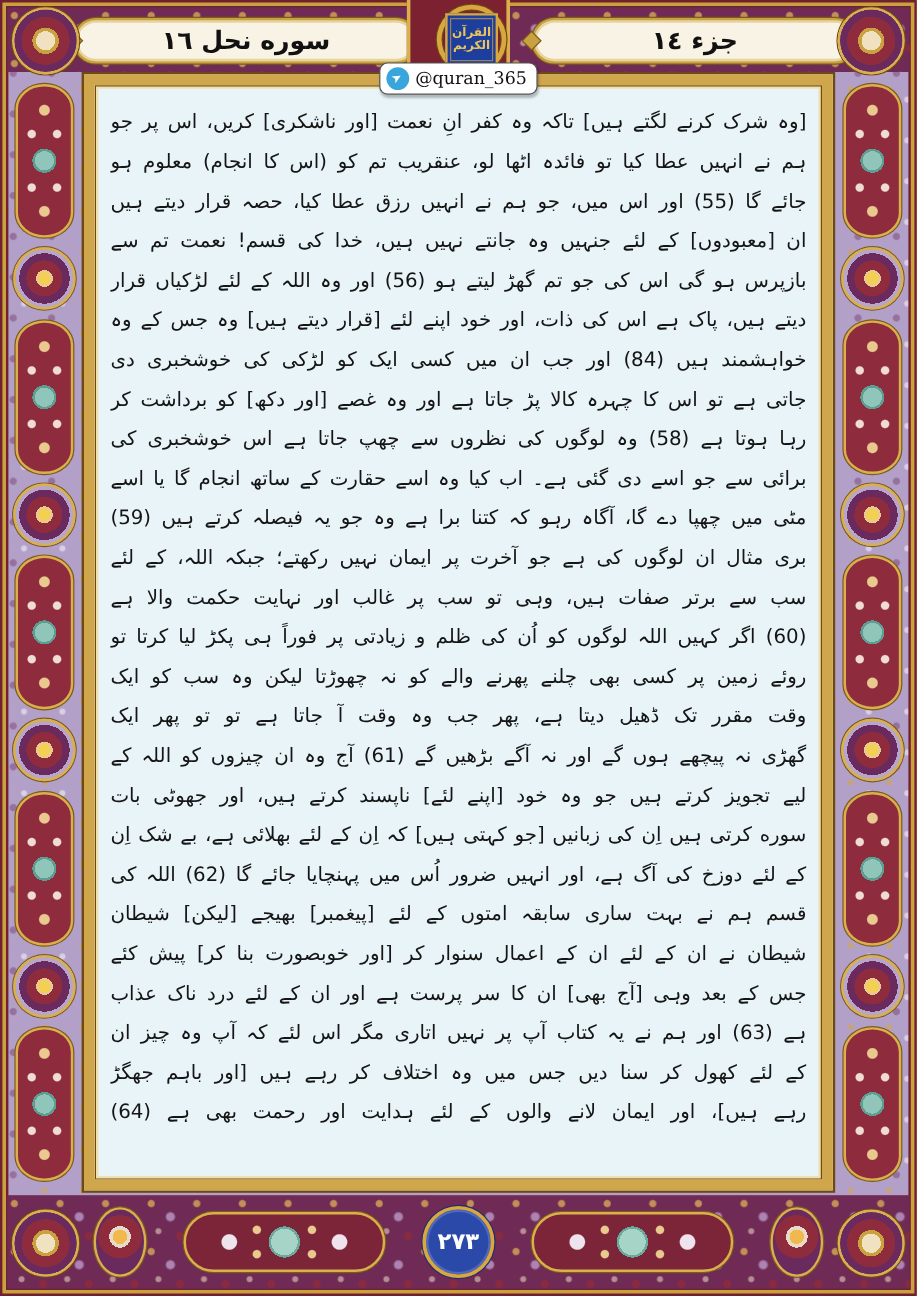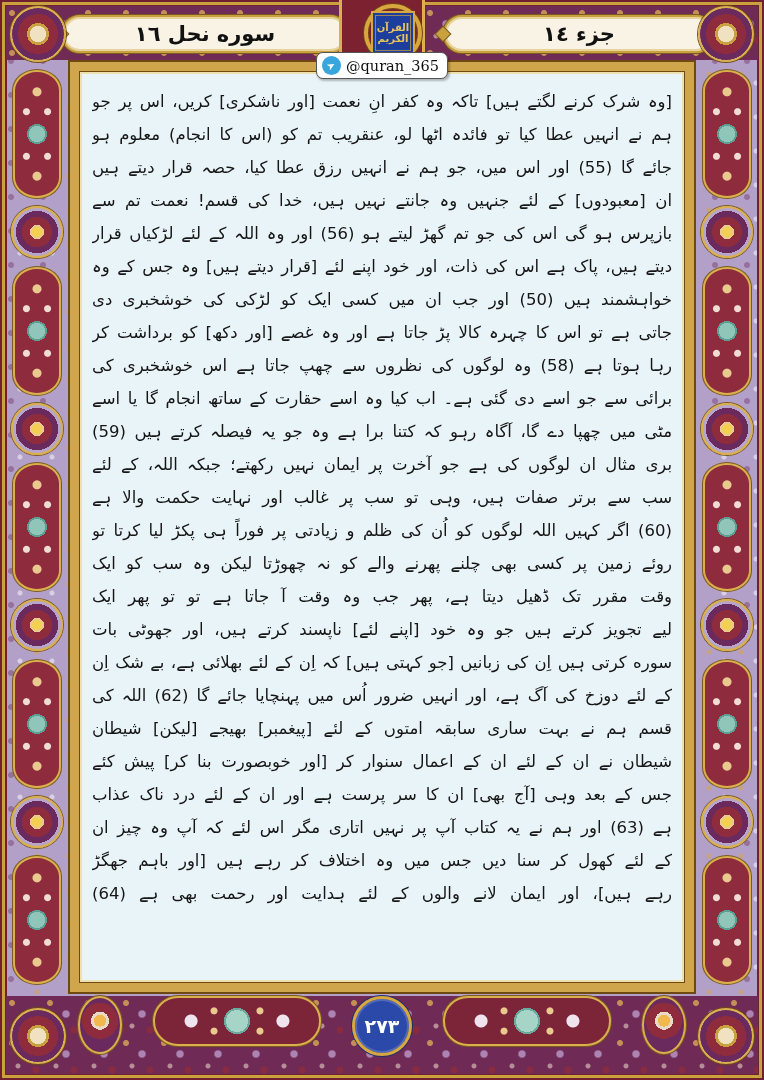--- a/index.html
+++ b/index.html
@@ -23,21 +23,21 @@
       radial-gradient(circle at 6px 7px, rgba(222,178,88,.75) 2.5px, transparent 3.5px),
       radial-gradient(circle at 22px 18px, rgba(179,141,188,.9) 3px, transparent 4.5px),
       radial-gradient(circle at 12px 30px, rgba(240,225,200,.55) 2px, transparent 3px),
       radial-gradient(circle at 30px 34px, rgba(140,43,61,.85) 3px, transparent 4px);
     background-size:38px 40px;
   }
 
   .band-top{position:absolute;left:6px;right:6px;top:6px;height:54px;}
   .band-bottom{
     position:absolute;left:6px;right:6px;bottom:6px;height:78px;
-    display:flex;align-items:flex-start;justify-content:space-between;padding:0 72px;
+    display:flex;align-items:center;justify-content:space-between;padding:0 72px;
   }
 
   .corner{
     position:absolute;width:56px;height:56px;border-radius:50%;
     border:2px solid #d9b04c;box-shadow:0 0 0 1px #6e4a12;z-index:4;
     background:radial-gradient(circle at 50% 50%, #f0e2c0 0 8px, #c9a23f 8px 11px, #8e2b3d 11px 20px, #6a2a5e 20px 26px, #b3a0c8 26px);
   }
   .corner.tl{left:10px;top:6px}.corner.tr{right:10px;top:6px}
   .corner.bl{left:10px;bottom:16px}.corner.br{right:10px;bottom:16px}
 
@@ -215,30 +215,31 @@
   </div>
 
   <div class="content-wrap">
     <div class="content">
       <div class="line">[وہ شرک کرنے لگتے ہیں] تاکہ وہ کفر انِ نعمت [اور ناشکری] کریں، اس پر جو</div>
       <div class="line">ہم نے انہیں عطا کیا تو فائدہ اٹھا لو، عنقریب تم کو (اس کا انجام) معلوم ہو</div>
       <div class="line">جائے گا (55) اور اس میں، جو ہم نے انہیں رزق عطا کیا، حصہ قرار دیتے ہیں</div>
       <div class="line">ان [معبودوں] کے لئے جنہیں وہ جانتے نہیں ہیں، خدا کی قسم! نعمت تم سے</div>
       <div class="line">بازپرس ہو گی اس کی جو تم گھڑ لیتے ہو (56) اور وہ اللہ کے لئے لڑکیاں قرار</div>
       <div class="line">دیتے ہیں، پاک ہے اس کی ذات، اور خود اپنے لئے [قرار دیتے ہیں] وہ جس کے وہ</div>
-      <div class="line">خواہشمند ہیں (50) اور جب ان میں کسی ایک کو لڑکی کی خوشخبری دی</div>
+      <div class="line">خواہشمند ہیں (84) اور جب ان میں کسی ایک کو لڑکی کی خوشخبری دی</div>
       <div class="line">جاتی ہے تو اس کا چہرہ کالا پڑ جاتا ہے اور وہ غصے [اور دکھ] کو برداشت کر</div>
       <div class="line">رہا ہوتا ہے (58) وہ لوگوں کی نظروں سے چھپ جاتا ہے اس خوشخبری کی</div>
       <div class="line">برائی سے جو اسے دی گئی ہے۔ اب کیا وہ اسے حقارت کے ساتھ انجام گا یا اسے</div>
       <div class="line">مٹی میں چھپا دے گا، آگاہ رہو کہ کتنا برا ہے وہ جو یہ فیصلہ کرتے ہیں (59)</div>
       <div class="line">بری مثال ان لوگوں کی ہے جو آخرت پر ایمان نہیں رکھتے؛ جبکہ اللہ، کے لئے</div>
       <div class="line">سب سے برتر صفات ہیں، وہی تو سب پر غالب اور نہایت حکمت والا ہے</div>
       <div class="line">(60) اگر کہیں اللہ لوگوں کو اُن کی ظلم و زیادتی پر فوراً ہی پکڑ لیا کرتا تو</div>
       <div class="line">روئے زمین پر کسی بھی چلنے پھرنے والے کو نہ چھوڑتا لیکن وہ سب کو ایک</div>
       <div class="line">وقت مقرر تک ڈھیل دیتا ہے، پھر جب وہ وقت آ جاتا ہے تو تو پھر ایک</div>
+      <div class="line">گھڑی نہ پیچھے ہوں گے اور نہ آگے بڑھیں گے (61) آج وہ ان چیزوں کو اللہ کے</div>
       <div class="line">لیے تجویز کرتے ہیں جو وہ خود [اپنے لئے] ناپسند کرتے ہیں، اور جھوٹی بات</div>
       <div class="line">سوره کرتی ہیں اِن کی زبانیں [جو کہتی ہیں] کہ اِن کے لئے بھلائی ہے، بے شک اِن</div>
       <div class="line">کے لئے دوزخ کی آگ ہے، اور انہیں ضرور اُس میں پہنچایا جائے گا (62) اللہ کی</div>
       <div class="line">قسم ہم نے بہت ساری سابقہ امتوں کے لئے [پیغمبر] بھیجے [لیکن] شیطان</div>
       <div class="line">شیطان نے ان کے لئے ان کے اعمال سنوار کر [اور خوبصورت بنا کر] پیش کئے</div>
       <div class="line">جس کے بعد وہی [آج بھی] ان کا سر پرست ہے اور ان کے لئے درد ناک عذاب</div>
       <div class="line">ہے (63) اور ہم نے یہ کتاب آپ پر نہیں اتاری مگر اس لئے کہ آپ وہ چیز ان</div>
       <div class="line">کے لئے کھول کر سنا دیں جس میں وہ اختلاف کر رہے ہیں [اور باہم جھگڑ</div>
       <div class="line">رہے ہیں]، اور ایمان لانے والوں کے لئے ہدایت اور رحمت بھی ہے (64)</div>
     </div>

